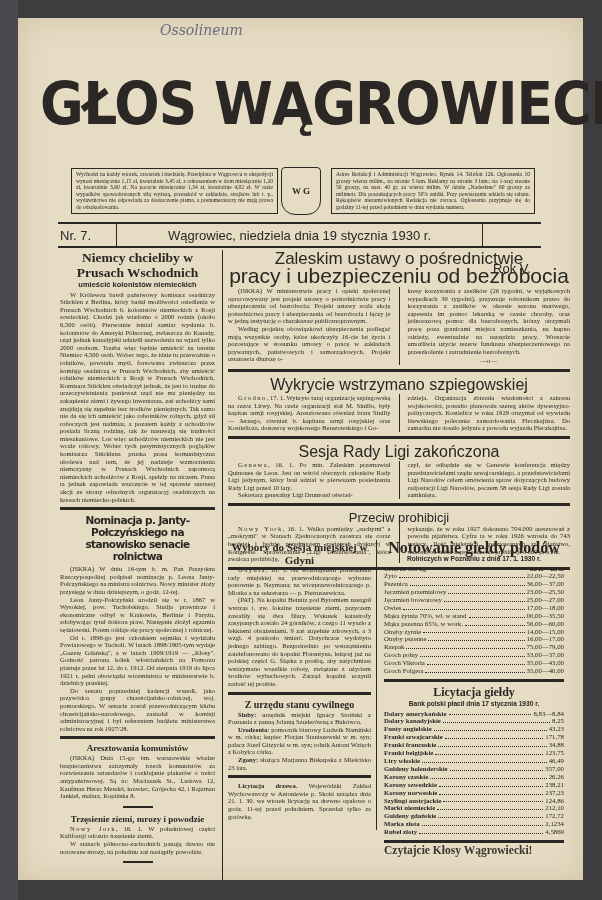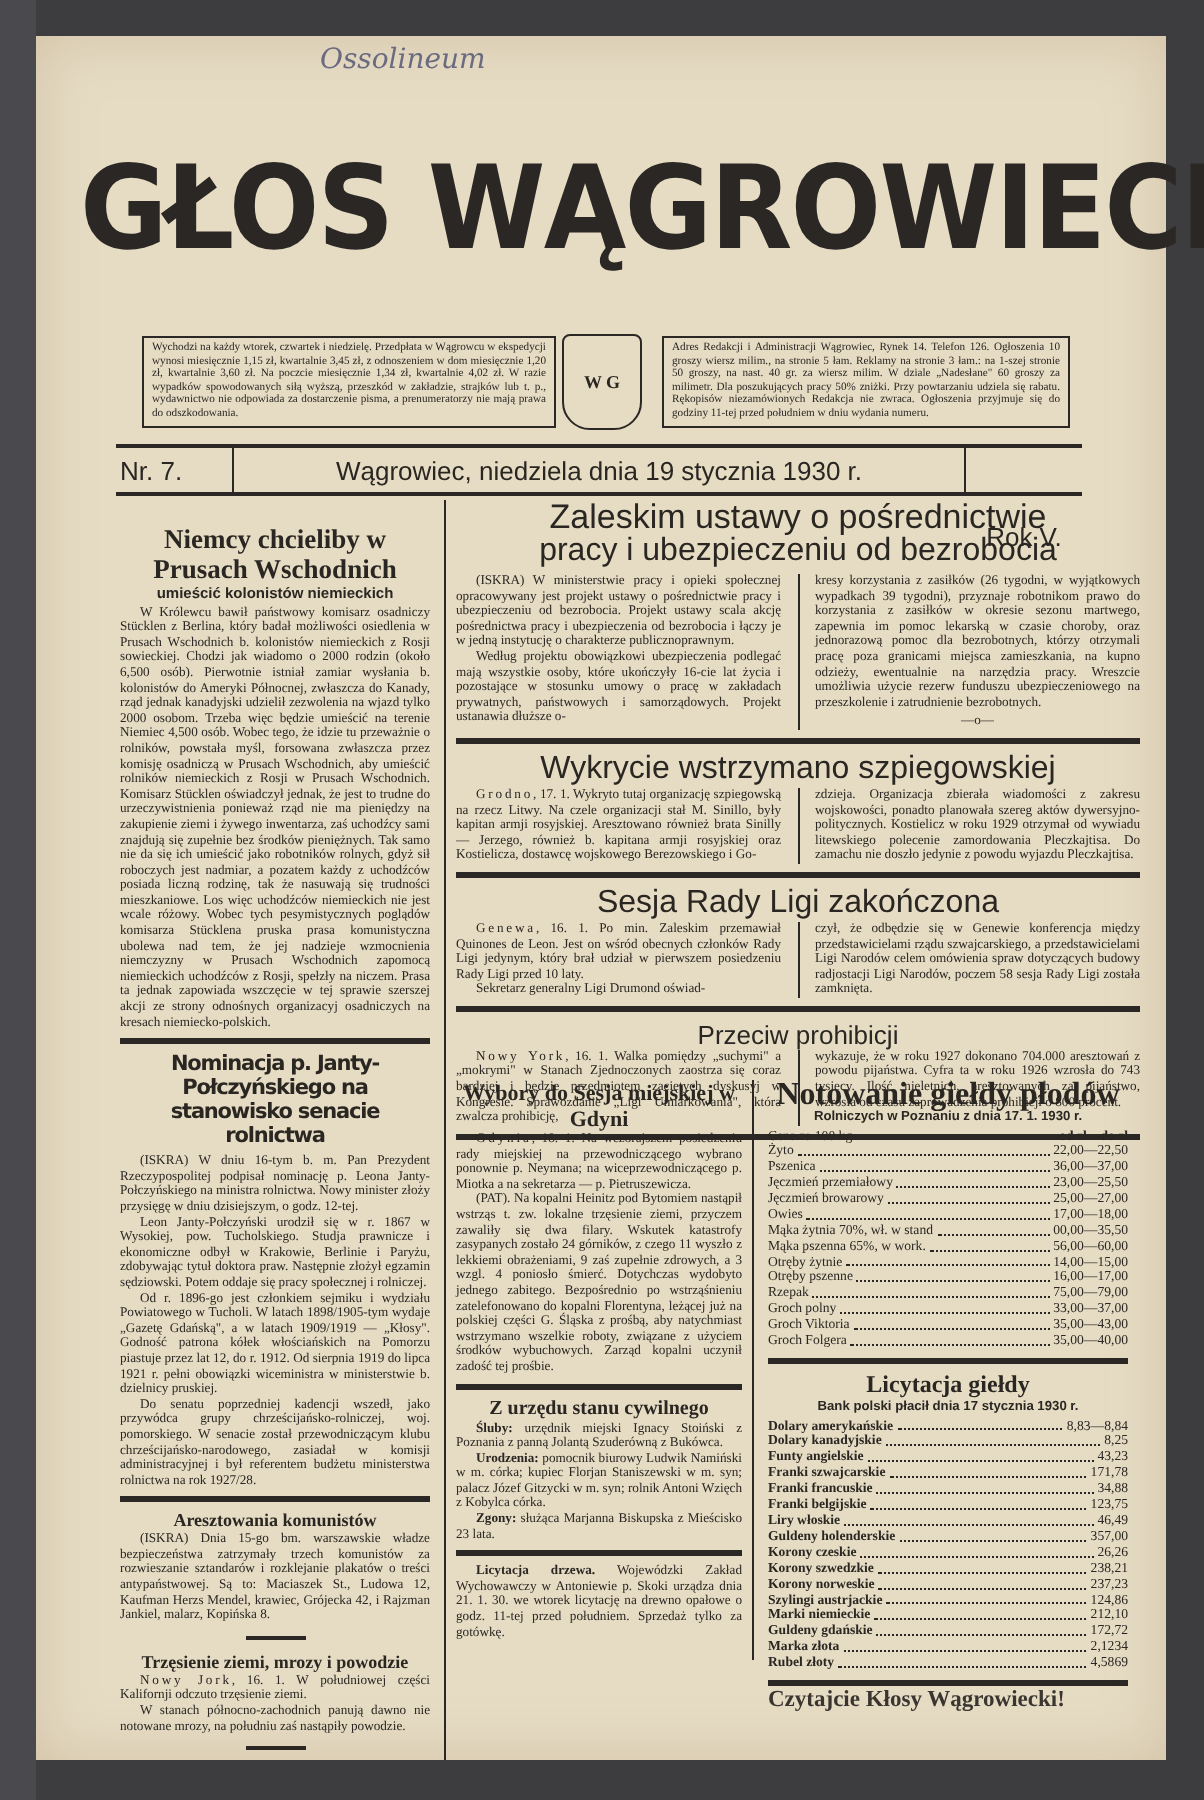--- a/index.html
+++ b/index.html
@@ -11,21 +11,21 @@
   .infobox{position:absolute;top:168px;border:1.5px solid #2b2724;padding:2px 4px;font-size:5.6px;line-height:6.6px;text-align:justify;}
   .ib-left{left:71px;width:197px;}
   .ib-right{left:331px;width:194px;}
   .crest{position:absolute;left:281px;top:167px;width:38px;height:46px;border:1.5px solid #2b2724;border-radius:4px 4px 14px 14px;display:flex;align-items:center;justify-content:center;font-size:9px;font-weight:bold;}
   .dateline{position:absolute;left:58px;top:222px;width:483px;height:22px;border-top:2px solid #2b2724;border-bottom:2px solid #2b2724;display:flex;font-family:"Liberation Sans",sans-serif;font-size:13px;}
   .dateline div{display:flex;align-items:center;}
   .dl-nr{width:56px;padding-left:2px;border-right:1.5px solid #2b2724;}
   .dl-date{flex:1;justify-content:center;border-right:1.5px solid #2b2724;}
   .dl-rok{width:58px;justify-content:center;margin-top:44px;}
   .col{position:absolute;font-size:6.6px;line-height:7.6px;text-align:justify;}
-  .col-left{left:60px;top:262px;width:155px;}
+  .col-left{left:60px;top:250px;width:155px;}
   .vline{position:absolute;background:#2b2724;width:1px;}
   h2{margin:0;text-align:center;font-weight:bold;}
   .h-serif{font-family:"Liberation Serif",serif;}
   .h-sans{font-family:"Liberation Sans",sans-serif;font-weight:normal;}
   p{margin:0;text-indent:10px;}
   .sub{text-align:center;font-family:"Liberation Sans",sans-serif;font-weight:bold;font-size:7.5px;margin:1px 0 2px;}
   .rule{height:3px;background:#2b2724;margin:4px 0;}
   .short-rule{width:30px;height:2px;background:#2b2724;margin:6px auto;}
   .two-col{display:flex;gap:8px;}
   .two-col > div{flex:1;}
@@ -74,21 +74,21 @@
   <p>(ISKRA) Dnia 15-go bm. warszawskie władze bezpieczeństwa zatrzymały trzech komunistów za rozwieszanie sztandarów i rozklejanie plakatów o treści antypaństwowej. Są to: Maciaszek St., Ludowa 12, Kaufman Herzs Mendel, krawiec, Grójecka 42, i Rajzman Jankiel, malarz, Kopińska 8.</p>
   <div class="short-rule"></div>
   <h2 class="h-serif" style="font-size:9px;line-height:11px;">Trzęsienie ziemi, mrozy i powodzie</h2>
   <p><span class="sp">Nowy Jork</span><span>, 16. 1. W południowej części Kalifornji odczuto trzęsienie ziemi.</span></p>
   <p>W stanach północno-zachodnich panują dawno nie notowane mrozy, na południu zaś nastąpiły powodzie.</p>
   <div class="short-rule"></div>
 </div>
 
 <div class="right-block" style="top:250px;">
   <h2 class="h-sans" style="font-size:17px;line-height:17px;">Zaleskim ustawy o pośrednictwie</h2>
-  <h2 class="h-sans" style="font-size:16px;line-height:18px;margin-bottom:2px;">pracy i ubezpieczeniu od bezrobocia</h2>
+  <h2 class="h-sans" style="font-size:21px;line-height:18px;margin-bottom:2px;">pracy i ubezpieczeniu od bezrobocia</h2>
   <div class="two-col">
     <div>
       <p>(ISKRA) W ministerstwie pracy i opieki społecznej opracowywany jest projekt ustawy o pośrednictwie pracy i ubezpieczeniu od bezrobocia. Projekt ustawy scala akcję pośrednictwa pracy i ubezpieczenia od bezrobocia i łączy je w jedną instytucję o charakterze publicznoprawnym.</p>
       <p>Według projektu obowiązkowi ubezpieczenia podlegać mają wszystkie osoby, które ukończyły 16-cie lat życia i pozostające w stosunku umowy o pracę w zakładach prywatnych, państwowych i samorządowych. Projekt ustanawia dłuższe o-</p>
     </div>
     <div class="mid"></div>
     <div>
       <p style="text-indent:0">kresy korzystania z zasiłków (26 tygodni, w wyjątkowych wypadkach 39 tygodni), przyznaje robotnikom prawo do korzystania z zasiłków w okresie sezonu martwego, zapewnia im pomoc lekarską w czasie choroby, oraz jednorazową pomoc dla bezrobotnych, którzy otrzymali pracę poza granicami miejsca zamieszkania, na kupno odzieży, ewentualnie na narzędzia pracy. Wreszcie umożliwia użycie rezerw funduszu ubezpieczeniowego na przeszkolenie i zatrudnienie bezrobotnych.</p>
       <div style="text-align:center;margin-top:2px">—o—</div>
     </div>

